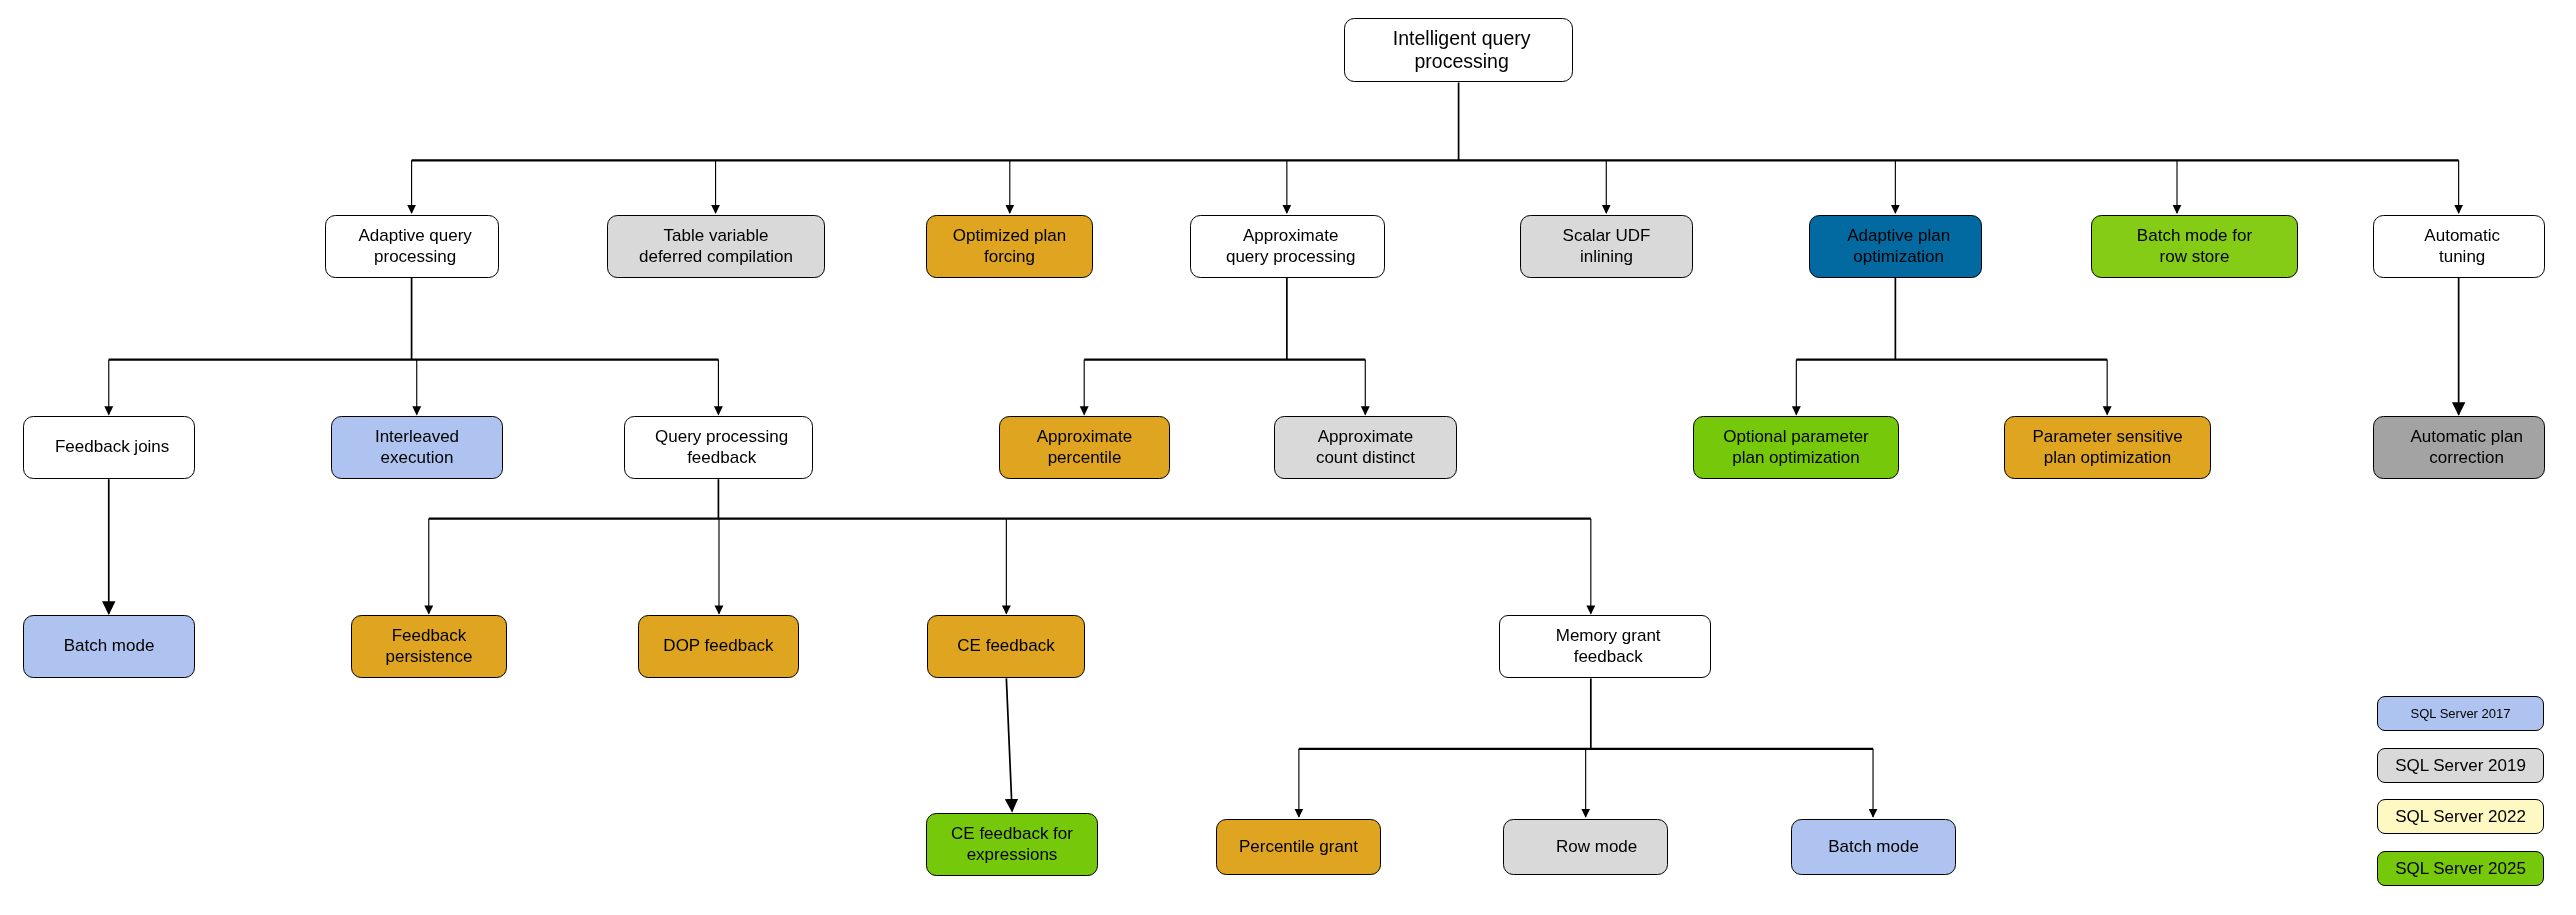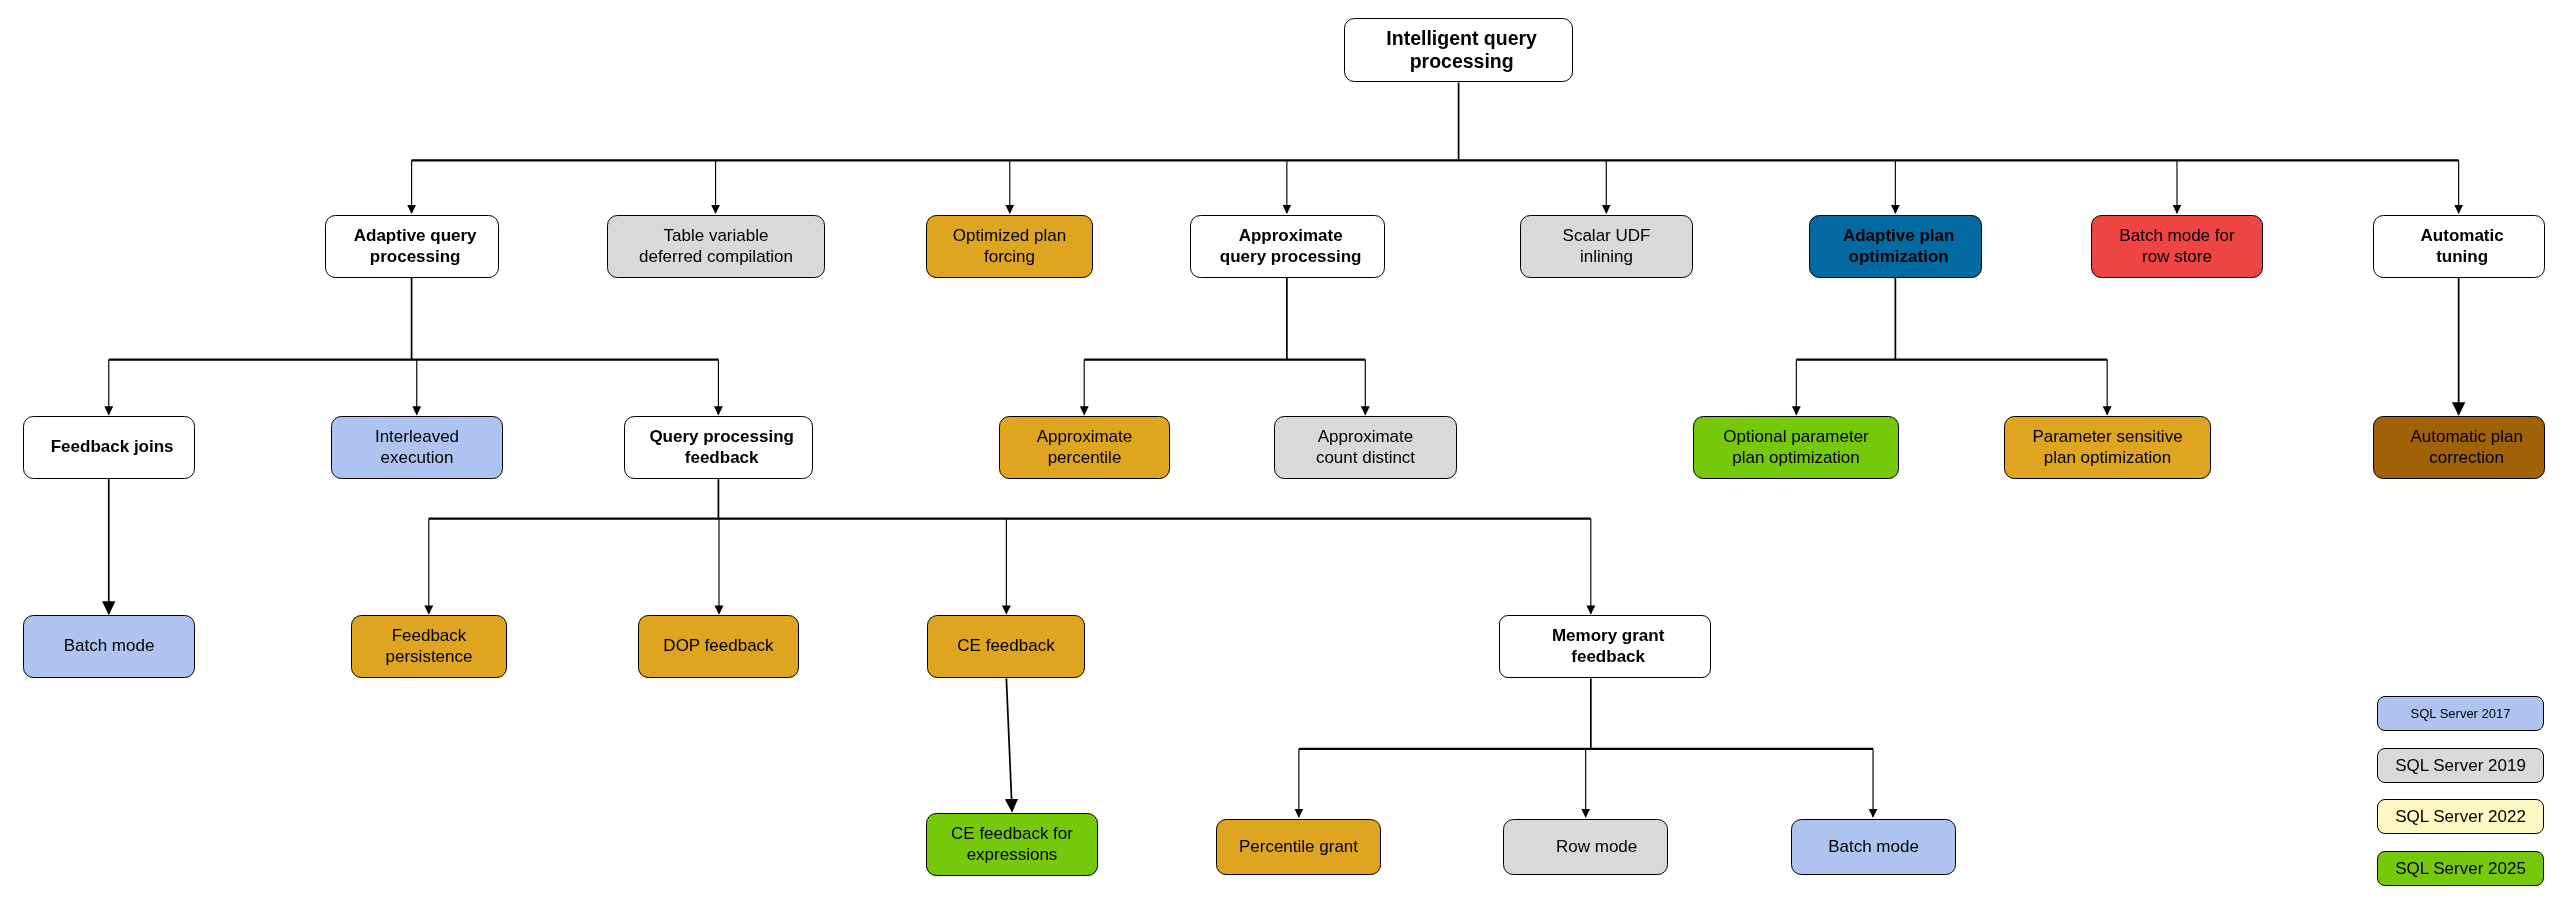--- a/index.html
+++ b/index.html
@@ -31,21 +31,21 @@
     display: flex;
     align-items: center;
     justify-content: center;
     text-align: center;
     color: #000000;
     line-height: 1.22;
     padding: 2.3px 5.7px;
     white-space: pre-line;
     z-index: 2;
   }
-  .node.bold { font-weight: bold; padding-left: 12px; }
+  .node.bold { font-weight: normal; padding-left: 12px; }
   .legend-item {
     position: absolute;
     box-sizing: border-box;
     border: 1.7px solid #000000;
     border-radius: 8px;
     display: flex;
     align-items: center;
     justify-content: center;
     text-align: center;
     color: #000000;
@@ -110,38 +110,38 @@
       <div class="node" style="left: 607px; top: 215px; width: 218px; height: 63px; background: rgb(217, 217, 217); font-size: 17px;">Table variable
 deferred compilation</div>
       <div class="node" style="left: 926px; top: 215px; width: 167px; height: 63px; background: rgb(223, 165, 32); font-size: 17px;">Optimized plan
 forcing</div>
       <div class="node bold" style="left: 1190px; top: 215px; width: 195px; height: 63px; background: rgb(255, 255, 255); font-size: 17px;">Approximate
 query processing</div>
       <div class="node" style="left: 1520px; top: 215px; width: 173px; height: 63px; background: rgb(217, 217, 217); font-size: 17px;">Scalar UDF
 inlining</div>
       <div class="node bold" style="left: 1809px; top: 215px; width: 173px; height: 63px; background: #0369a1; font-size: 17px;">Adaptive plan
 optimization</div>
-      <div class="node" style="left: 2091px; top: 215px; width: 172px; height: 63px; background: #ef4444; font-size: 17px; text-align: center;">Batch mode for
+      <div class="node" style="left: 2091px; top: 215px; width: 207px; height: 63px; background: #84cc16; font-size: 17px; text-align: center;">Batch mode for
 row store</div>
       <div class="node bold" style="left: 2373px; top: 215px; width: 172px; height: 63px; background: rgb(255, 255, 255); font-size: 17px;">Automatic
 tuning</div>
       <div class="node bold" style="left: 23px; top: 416px; width: 172px; height: 63px; background: rgb(255, 255, 255); font-size: 17px;">Feedback joins</div>
       <div class="node" style="left: 331px; top: 416px; width: 172px; height: 63px; background: rgb(174, 195, 239); font-size: 17px;">Interleaved
 execution</div>
       <div class="node bold" style="left: 624px; top: 416px; width: 189px; height: 63px; background: rgb(255, 255, 255); font-size: 17px;">Query processing
 feedback</div>
       <div class="node" style="left: 999px; top: 416px; width: 171px; height: 63px; background: rgb(223, 165, 32); font-size: 17px;">Approximate
 percentile</div>
       <div class="node" style="left: 1274px; top: 416px; width: 183px; height: 63px; background: rgb(217, 217, 217); font-size: 17px;">Approximate
 count distinct</div>
       <div class="node" style="left: 1693px; top: 416px; width: 206px; height: 63px; background: rgb(118, 200, 10); font-size: 17px;">Optional parameter
 plan optimization</div>
       <div class="node" style="left: 2004px; top: 416px; width: 207px; height: 63px; background: rgb(223, 165, 32); font-size: 17px;">Parameter sensitive
 plan optimization</div>
-      <div class="node" style="left: 2373px; top: 416px; width: 172px; height: 63px; background: #a16207; font-size: 17px; padding-left: 21px;">Automatic plan
+      <div class="node" style="left: 2373px; top: 416px; width: 172px; height: 63px; background: #a3a3a3; font-size: 17px; padding-left: 21px;">Automatic plan
 correction</div>
       <div class="node" style="left: 23px; top: 615px; width: 172px; height: 63px; background: rgb(174, 195, 239); font-size: 17px;">Batch mode</div>
       <div class="node" style="left: 351px; top: 615px; width: 156px; height: 63px; background: rgb(223, 165, 32); font-size: 17px;">Feedback
 persistence</div>
       <div class="node" style="left: 638px; top: 615px; width: 161px; height: 63px; background: rgb(223, 165, 32); font-size: 17px;">DOP feedback</div>
       <div class="node" style="left: 927px; top: 615px; width: 158px; height: 63px; background: rgb(223, 165, 32); font-size: 17px;">CE feedback</div>
       <div class="node bold" style="left: 1499px; top: 615px; width: 212px; height: 63px; background: rgb(255, 255, 255); font-size: 17px; border-radius: 9px;">Memory grant
 feedback</div>
       <div class="node" style="left: 926px; top: 813px; width: 172px; height: 63px; background: rgb(118, 200, 10); font-size: 17px;">CE feedback for
 expressions</div>

